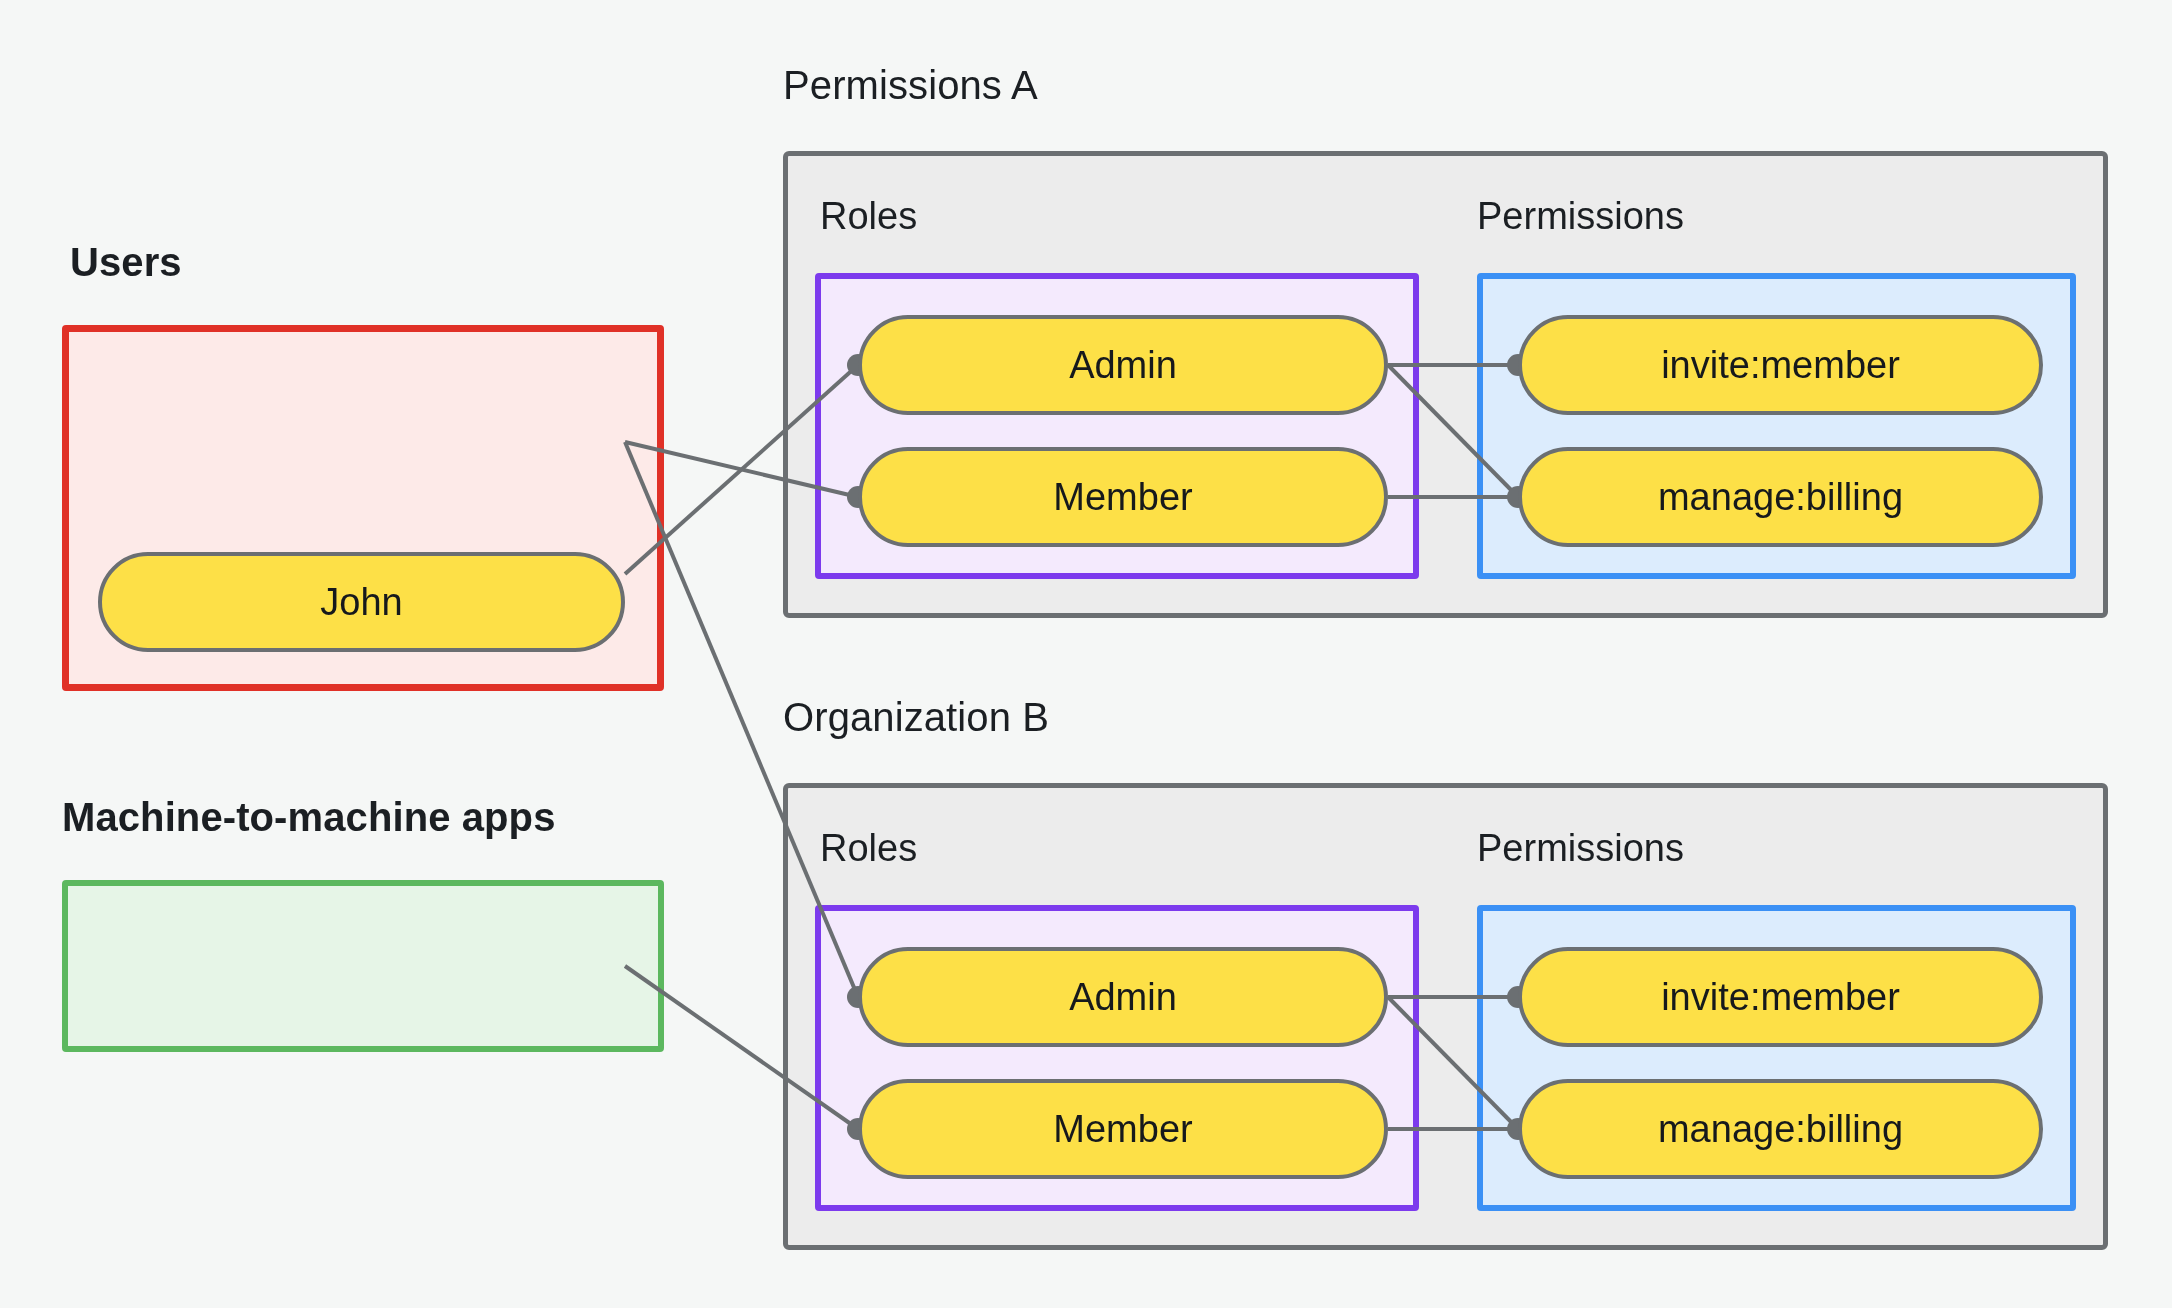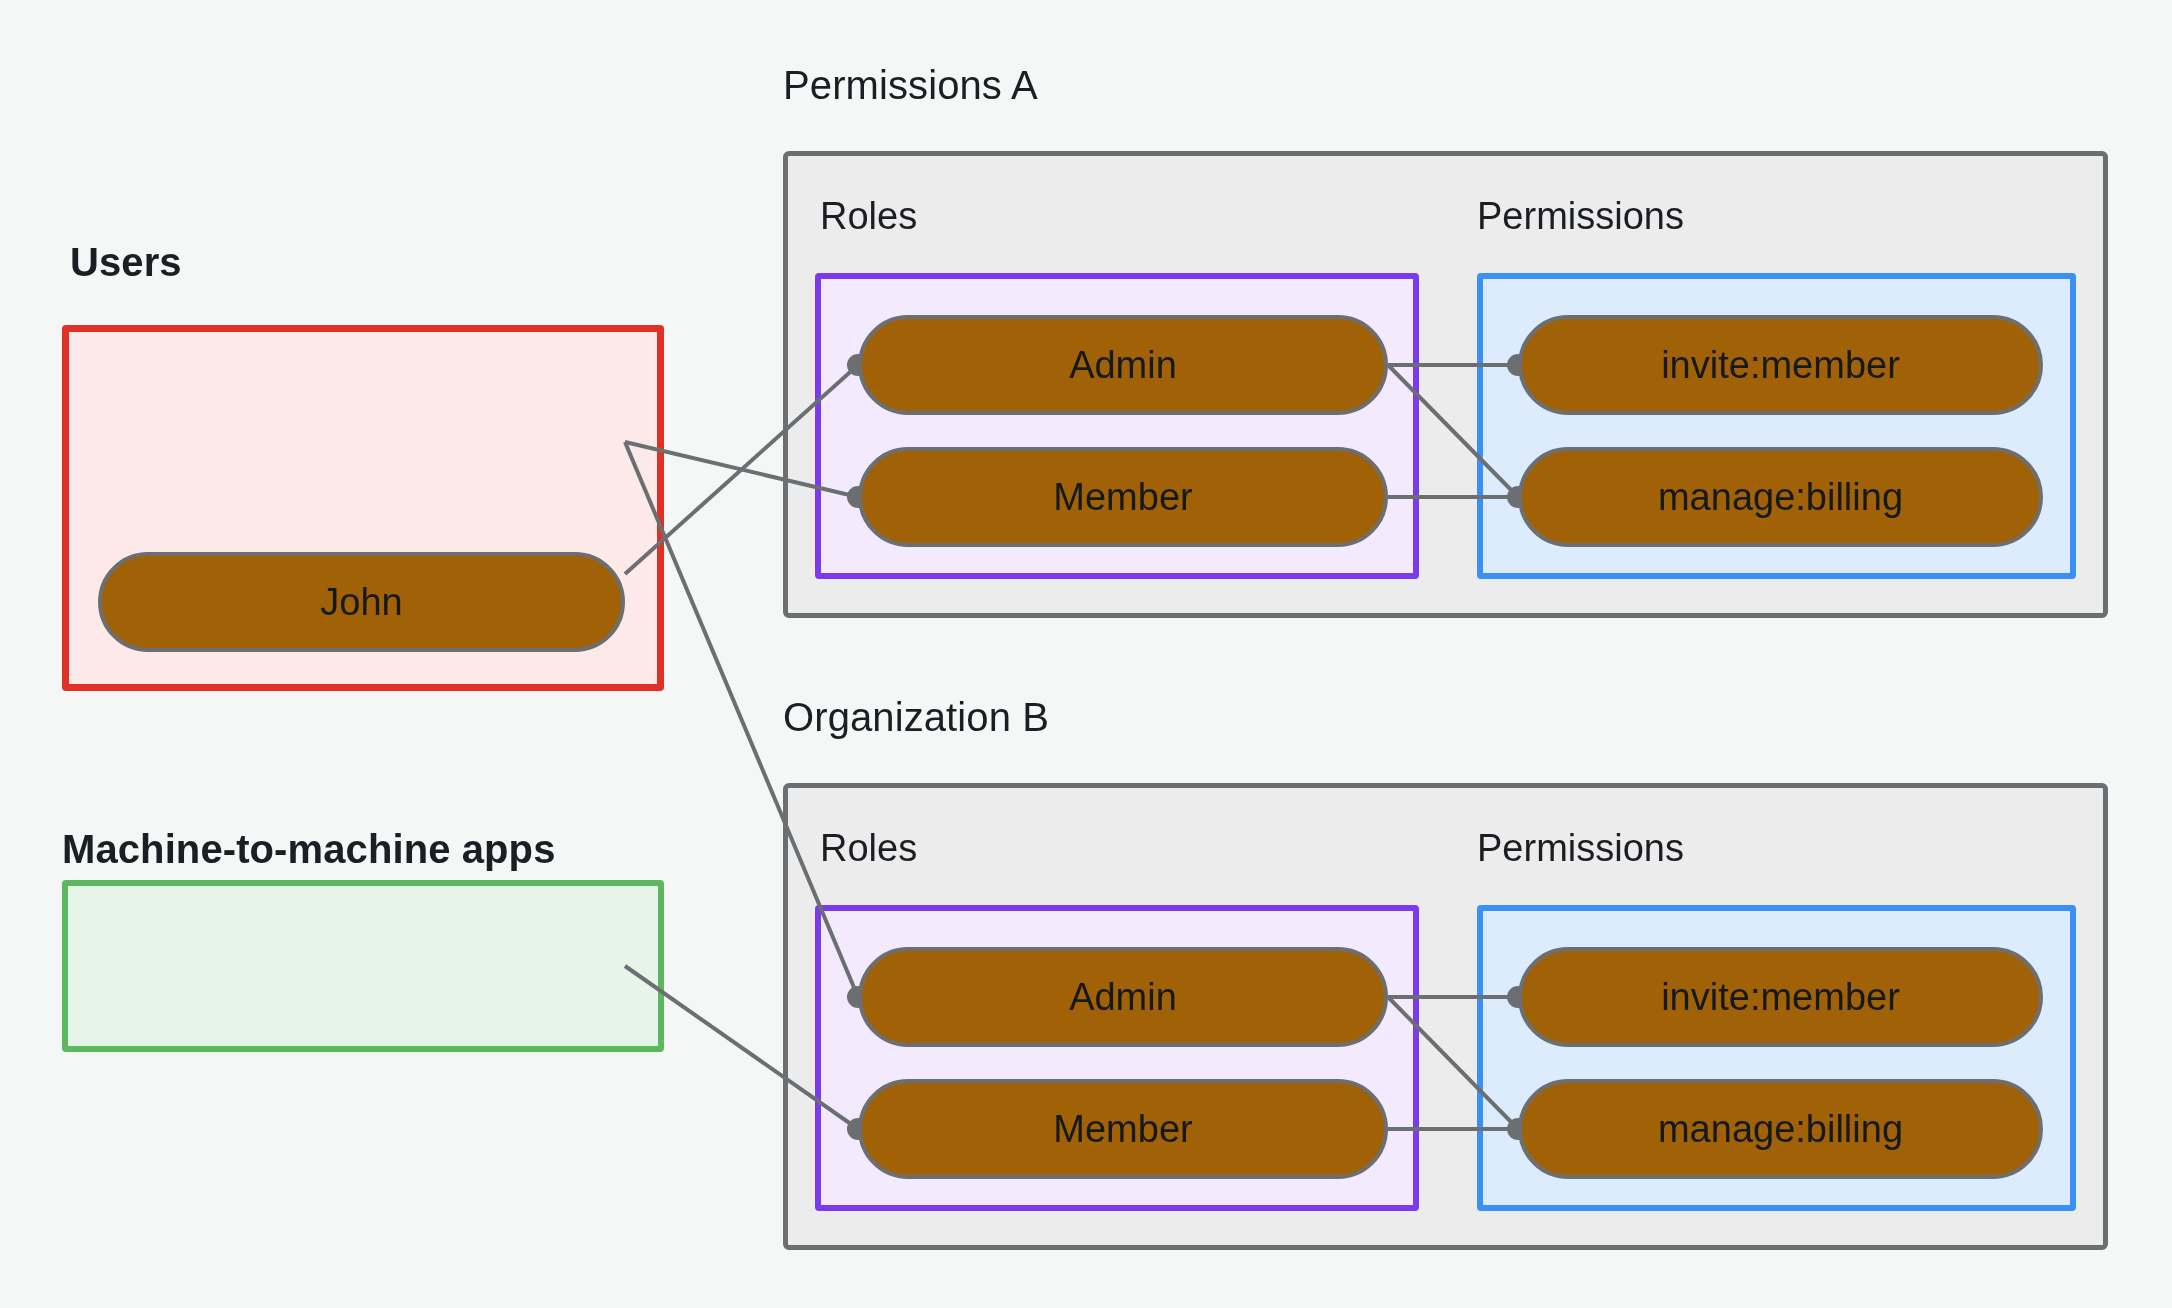--- a/index.html
+++ b/index.html
@@ -71,21 +71,21 @@
     border-radius: 4px;
   }
   .box.perms {
     background: #dcecfd;
     border: 6px solid #3b90f5;
     border-radius: 4px;
   }
   .pill {
     position: absolute;
     box-sizing: border-box;
-    background: #a16207;
+    background: #fde047;
     border: 4px solid #6b6f72;
     border-radius: 999px;
     display: flex;
     align-items: center;
     justify-content: center;
     font-size: 38px;
     color: #16191c;
     z-index: 8;
     white-space: nowrap;
   }
@@ -130,21 +130,21 @@
     </g>
   </svg>
 
   <div class="grp-title bold" style="left:62px; top:240px;margin-left:8px;">Users</div>
 
   <div class="box users" style="left:62px; top:325px; width:602px; height:366px;"></div>
 
 
   <div class="pill" style="left:98px; top:552px; width:527px; height:100px;">John</div>
 
-  <div class="grp-title bold" style="left:62px; top:795px;margin-top:32px;">Machine-to-machine apps</div>
+  <div class="grp-title bold" style="left:62px; top:795px;">Machine-to-machine apps</div>
 
   <div class="box m2m" style="left:62px; top:880px; width:602px; height:172px;"></div>
 
 
   <div class="grp-title" style="left:783px; top:63px;">Permissions A</div>
 
   <div class="box org" style="left:783px; top:151px; width:1325px; height:467px;"></div>
 
   <div class="sub-title" style="left:820px; top:195px;">Roles</div>
 

